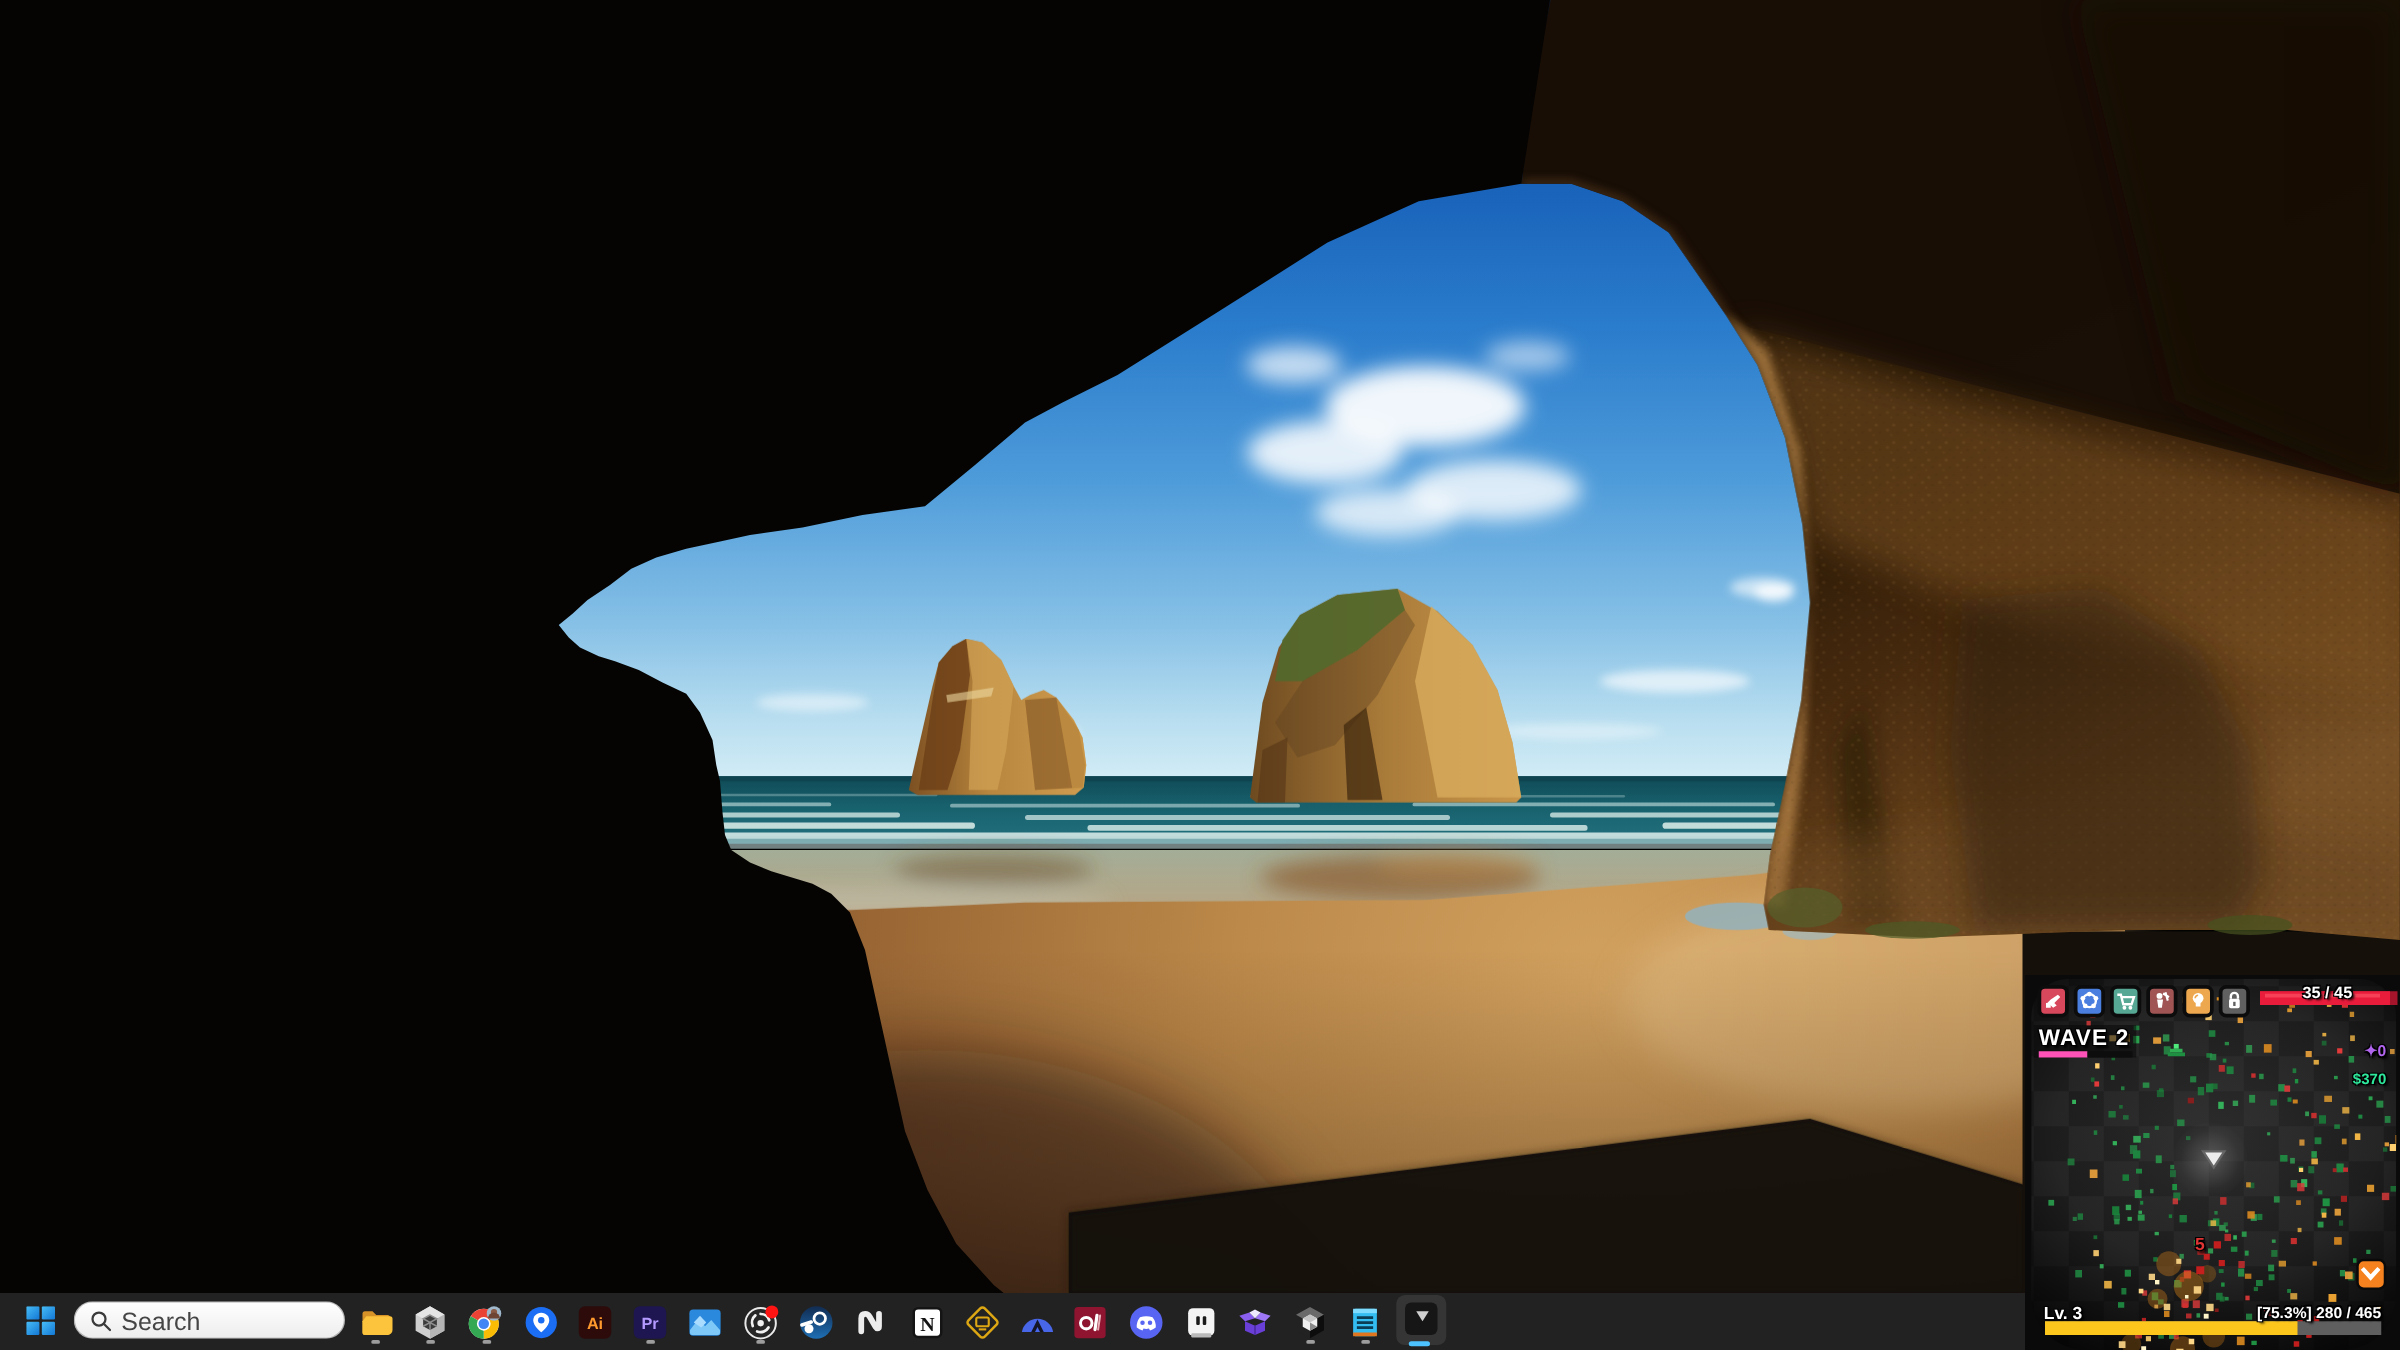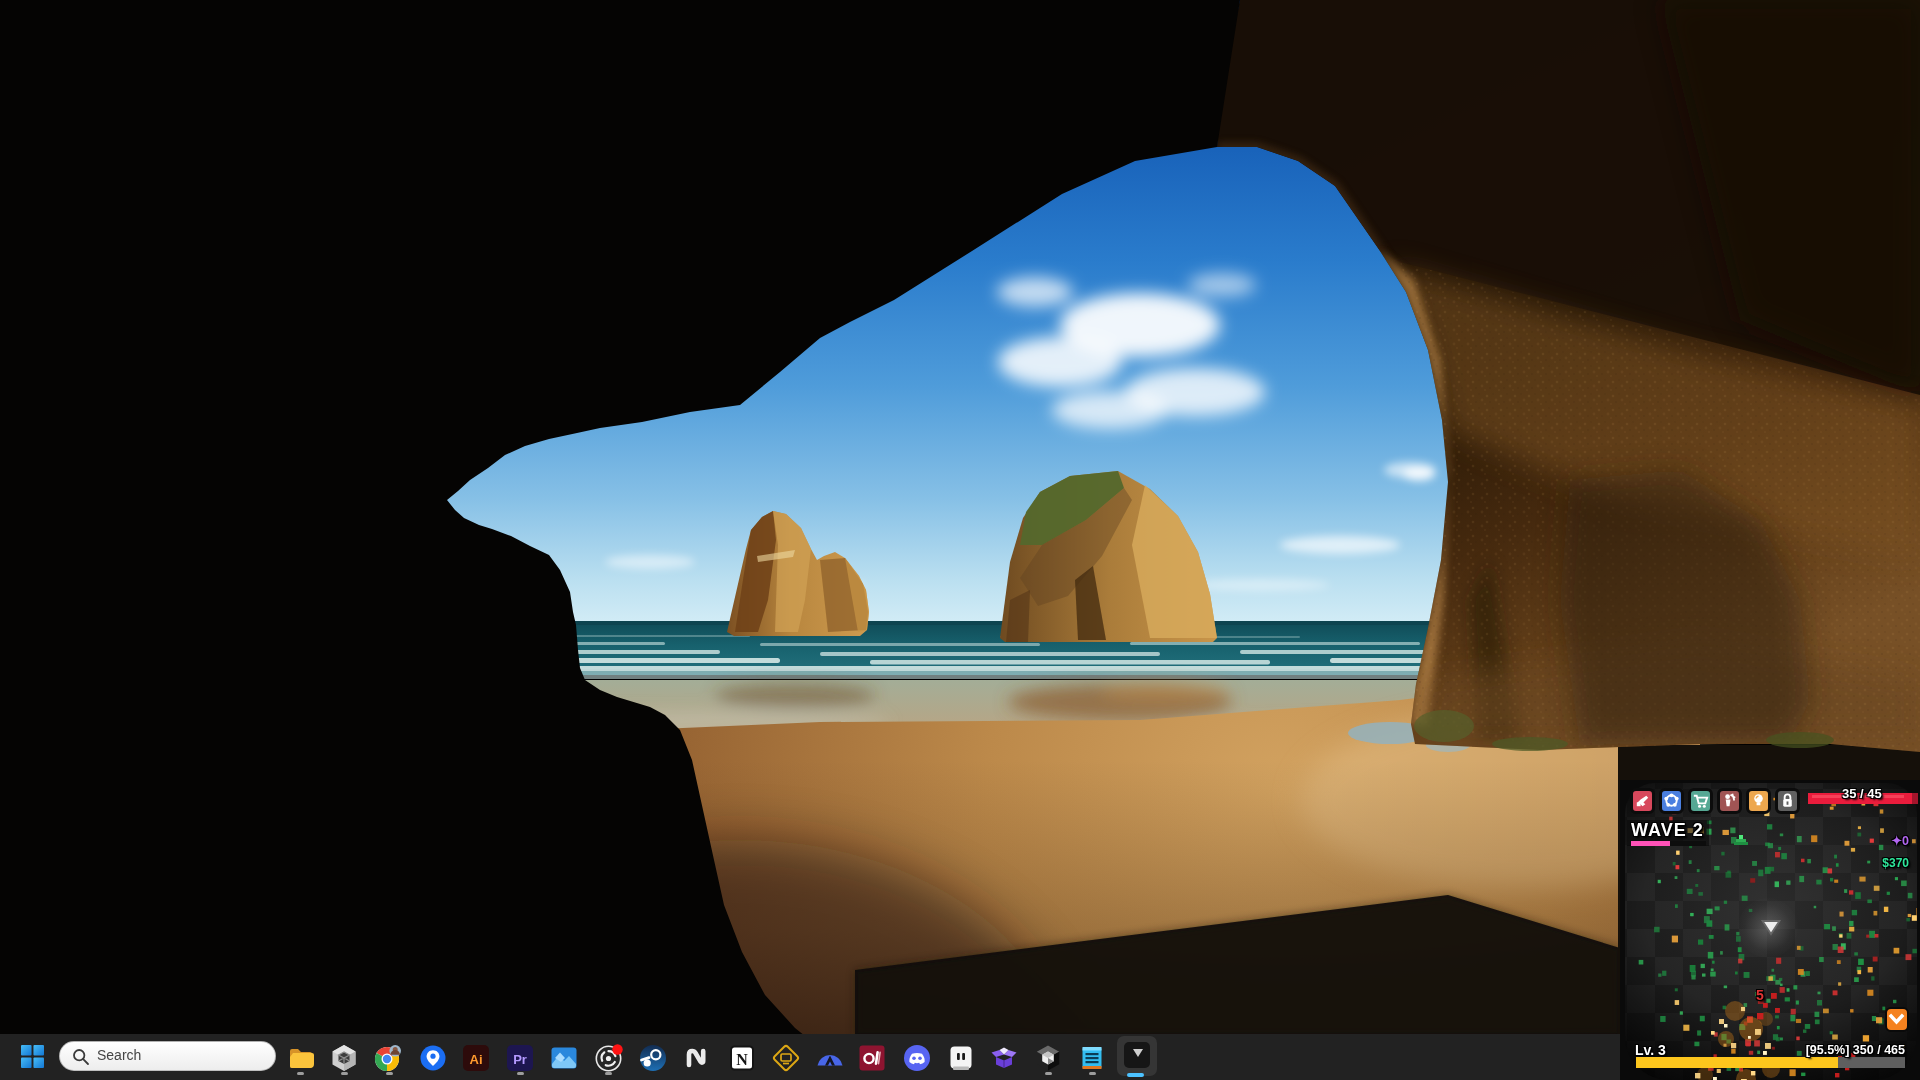--- a/index.html
+++ b/index.html
@@ -10,21 +10,21 @@
 
   
   #taskbar { position:absolute; left:0; top:1034px; width:1920px; height:46px;
     background:#222222; z-index:5; }
   .icon { position:absolute; top:1044px; width:28px; height:28px; z-index:6; }
   .dash { position:absolute; top:1072px; width:7px; height:3px; border-radius:2px;
     background:#9d9d9d; z-index:6; }
   #search { position:absolute; left:59px; top:1041px; width:217px; height:30px;
     border-radius:16px; background:linear-gradient(#ffffff,#ededed);
     border:1px solid rgba(0,0,0,.25); z-index:6; }
-  #search .stx { position:absolute; left:37px; top:5px; font-size:14px; color:#454545; }
+  #search .stx { position:absolute; left:37px; top:5px; font-size:20px; color:#454545; }
 
   
   #game { position:absolute; left:1620px; top:780px; width:300px; height:300px;
     background:#0a0a0a; z-index:10; overflow:hidden; }
   #field { position:absolute; left:5px; top:3px; width:292px; height:297px;
     border-radius:30px 30px 44px 44px;
     background-image:
       radial-gradient(ellipse 260px 215px at 148px 125px, rgba(82,82,82,.28), rgba(0,0,0,0) 50%, rgba(0,0,0,.66) 82%, rgba(0,0,0,.97) 100%),
       repeating-conic-gradient(#252525 0% 25%, #1d1d1d 0% 50%);
     background-size:auto, 56px 56px;
@@ -735,15 +735,15 @@
 
   <div style="position:absolute;left:265px;top:227px;width:24px;height:25px;background:#f5821f;border:2.5px solid #0a0a0a;border-radius:6px;z-index:13;">
     <svg style="position:absolute;left:1px;top:2px;" width="17" height="16" viewBox="0 0 17 16">
           <path d="M3,5 L8.5,11 L14,5" fill="none" stroke="#fff" stroke-width="3.4" stroke-linecap="square"></path>
         </svg>
   </div>
 
   <div class="gtxt" style="left:15px;top:262px;font-size:14px;z-index:13;text-align:right;">Lv. 3</div>
   <div style="position:absolute;left:16px;top:277px;width:269px;height:11px;background:#5f5f5f;z-index:12;"></div>
   <div style="position:absolute;left:16px;top:277px;width:202px;height:11px;background:#fdc61d;z-index:13;"></div>
-  <div class="gtxt" style="right:15px;top:263px;font-size:12.5px;z-index:13;">[95.5%] 350 / 465</div>
+  <div class="gtxt" style="right:15px;top:263px;font-size:12.5px;z-index:13;">[75.3%] 280 / 465</div>
 </div>
 </div>
 
 </body></html>

